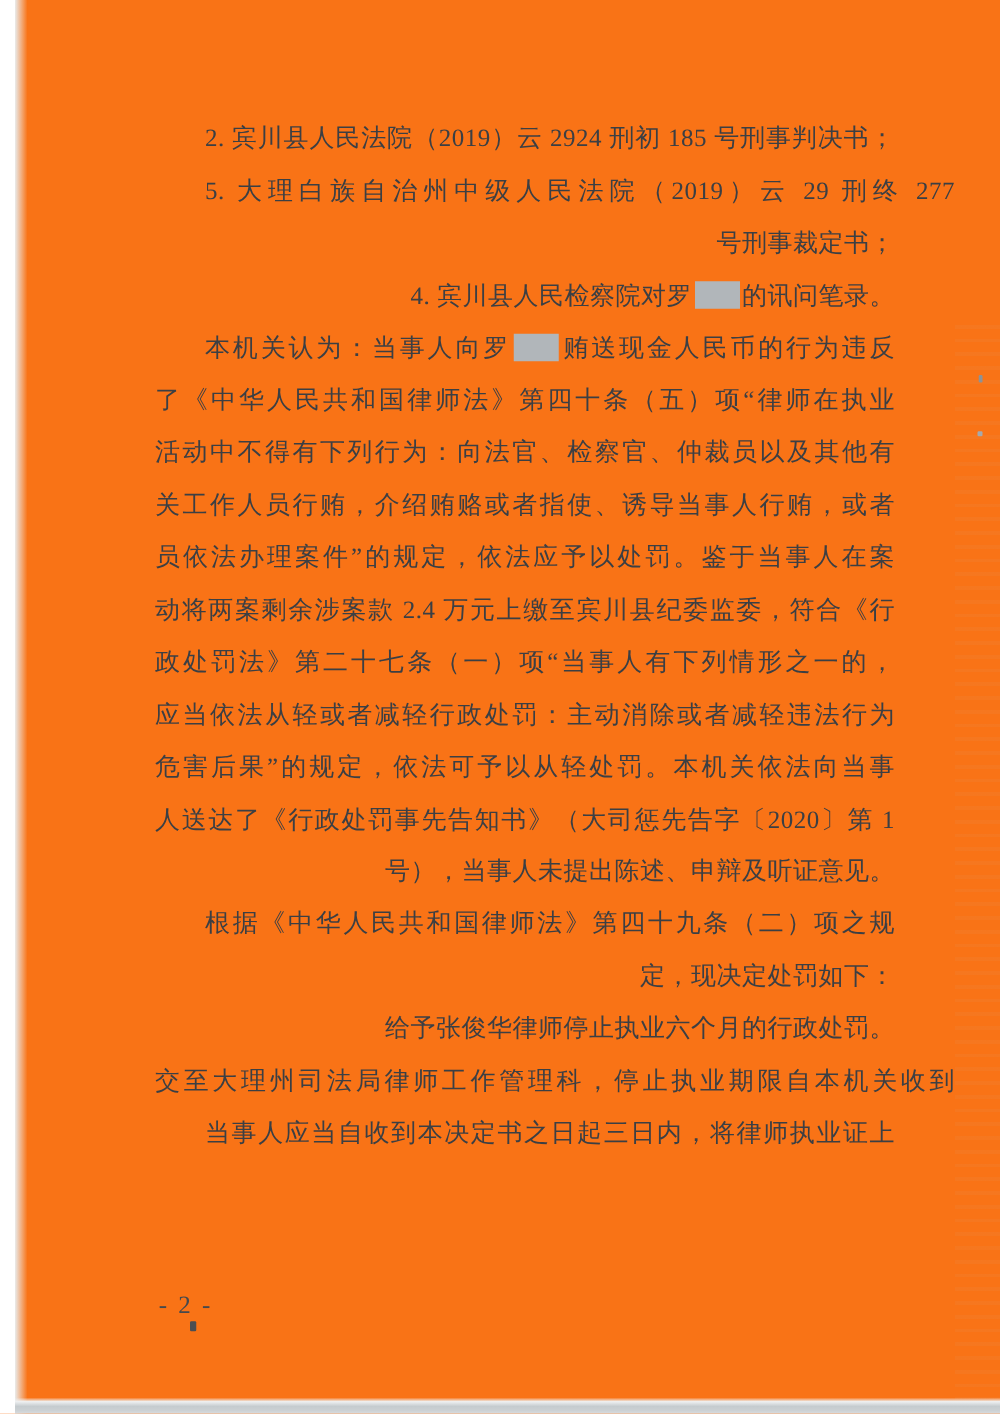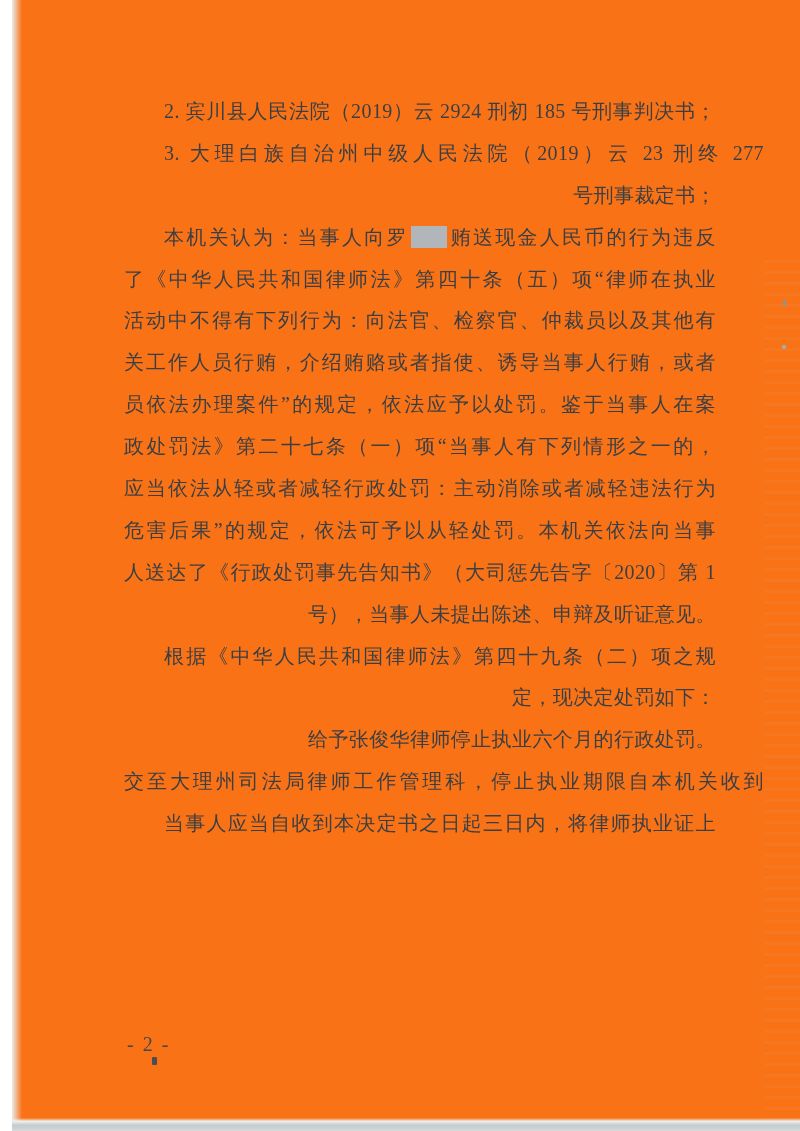--- a/index.html
+++ b/index.html
@@ -57,27 +57,29 @@
 </head>
 <body>
 
 <div class="page">
 
   <div class="edge-left"></div>
   <div class="edge-right-noise"></div>
 
   <div class="text-block" id="text-block">
       <div class="line indent justify"><span>2. 宾川县人民法院（2019）云 2924 刑初 185 号刑事判决书；</span></div>
-      <div class="line indent justify wide"><span>3. 大理白族自治州中级人民法院（2019）云 23 刑终 277</span></div>
+      <div class="line indent justify wide"><span>5. 大理白族自治州中级人民法院（2019）云 29 刑终 277</span></div>
       <div class="line"><span>号刑事裁定书；</span></div>
+      <div class="line indent"><span>4. 宾川县人民检察院对罗</span><span class="redaction" style="background: rgb(177, 182, 186);"></span><span>的讯问笔录。</span></div>
       <div class="line indent justify"><span>本机关认为：当事人向罗</span><span class="redaction" style="background: rgb(177, 182, 186);"></span><span>贿送现金人民币的行为违反</span></div>
       <div class="line justify"><span>了《中华人民共和国律师法》第四十条（五）项“律师在执业</span></div>
       <div class="line justify"><span>活动中不得有下列行为：向法官、检察官、仲裁员以及其他有</span></div>
       <div class="line justify"><span>关工作人员行贿，介绍贿赂或者指使、诱导当事人行贿，或者</span></div>
       <div class="line justify"><span>员依法办理案件”的规定，依法应予以处罚。鉴于当事人在案</span></div>
+      <div class="line justify"><span>动将两案剩余涉案款 2.4 万元上缴至宾川县纪委监委，符合《行</span></div>
       <div class="line justify"><span>政处罚法》第二十七条（一）项“当事人有下列情形之一的，</span></div>
       <div class="line justify"><span>应当依法从轻或者减轻行政处罚：主动消除或者减轻违法行为</span></div>
       <div class="line justify"><span>危害后果”的规定，依法可予以从轻处罚。本机关依法向当事</span></div>
       <div class="line justify"><span>人送达了《行政处罚事先告知书》（大司惩先告字〔2020〕第 1</span></div>
       <div class="line"><span>号），当事人未提出陈述、申辩及听证意见。</span></div>
       <div class="line indent justify"><span>根据《中华人民共和国律师法》第四十九条（二）项之规</span></div>
       <div class="line"><span>定，现决定处罚如下：</span></div>
       <div class="line indent"><span>给予张俊华律师停止执业六个月的行政处罚。</span></div>
       <div class="line justify wide"><span>交至大理州司法局律师工作管理科，停止执业期限自本机关收到</span></div>
       <div class="line indent justify"><span>当事人应当自收到本决定书之日起三日内，将律师执业证上</span></div>

